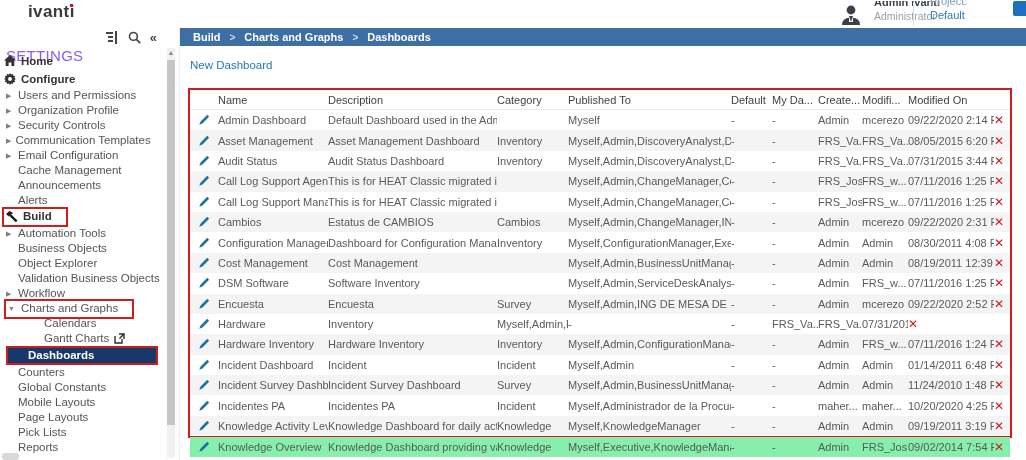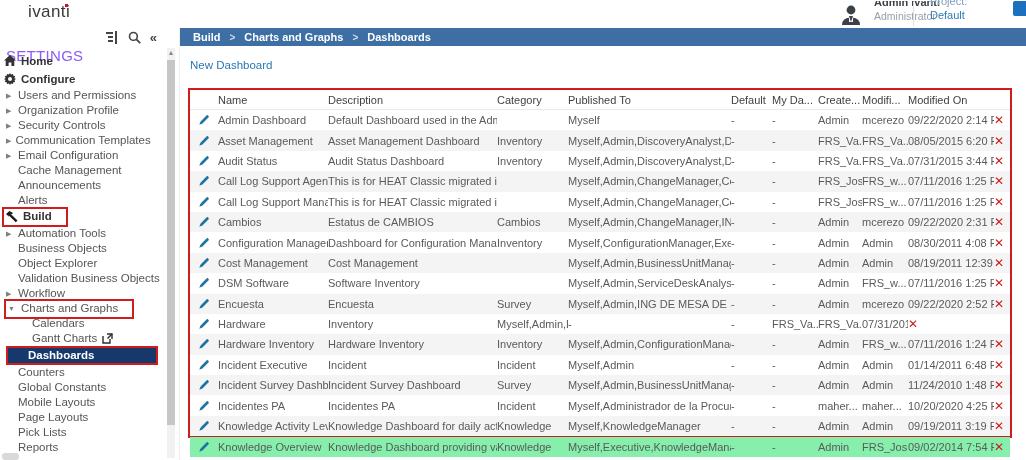--- a/index.html
+++ b/index.html
@@ -1,21 +1,21 @@
 <!DOCTYPE html>
 <html><head>
 <meta charset="utf-8">
 <style>
   html,body{margin:0;padding:0}
   body{width:1026px;height:460px;position:relative;overflow:hidden;background:#fff;
        font-family:"Liberation Sans","DejaVu Sans",sans-serif;-webkit-font-smoothing:antialiased}
 
   
   .topbar{position:absolute;left:0;top:0;width:1026px;height:28px;background:#fff}
-  .logo{position:absolute;left:28px;top:2px;font-size:17px;font-weight:normal;color:#3a3a3a;letter-spacing:.4px}
+  .logo{position:absolute;left:28px;top:2px;font-size:17px;font-weight:bold;color:#3a3a3a;letter-spacing:.4px}
   .logo-dot{position:absolute;right:2px;top:2px;width:3px;height:3px;background:#c8102e}
   .userbox{position:absolute;right:66px;top:0;height:28px;display:flex;align-items:center;gap:10px}
   .avatar{width:26px;height:22px;overflow:hidden;margin-top:2px}
   .uwrap{height:26px;overflow:hidden;position:relative;width:86px}
   .uname{position:absolute;top:-5px;left:0;font-size:11px;font-weight:bold;color:#3c4048;white-space:nowrap}
   .urole{position:absolute;top:9px;left:0;font-size:10.5px;color:#9aa0a6;white-space:nowrap}
   .vdiv{position:absolute;right:112px;top:2px;width:1px;height:24px;background:#dcdfe3}
   .projwrap{position:absolute;right:36px;top:0;height:27px;overflow:hidden;width:60px}
   .projlabel{position:absolute;top:-5px;left:0;font-size:11px;color:#7d9cc0;white-space:nowrap}
   .projvalue{position:absolute;top:9px;left:0;font-size:11px;color:#2e7cb8;white-space:nowrap;cursor:pointer}
@@ -32,21 +32,21 @@
   .sb-head{position:relative;height:22px}
   .sb-title{position:absolute;left:6px;top:19px;font-size:15px;color:#8b5cf6;letter-spacing:.3px}
   .sb-icons{position:absolute;right:22px;top:3px;display:flex;gap:9px;align-items:center;color:#444}
   .sb-ic{width:13px;height:13px;cursor:pointer}
   .sb-collapse{font-size:13px;color:#444;cursor:pointer;line-height:13px;font-weight:bold}
   .sb-items{position:absolute;left:0;top:24px;width:149px}
   .it{display:flex;align-items:center;white-space:nowrap;cursor:pointer;line-height:15px;height:15px;color:#555;font-size:11.5px}
   .it-root{font-weight:bold;color:#333;padding-left:4px;height:18px;gap:5px}
   .it-group{padding-left:6px;gap:4px}
   .it-item{padding-left:18px}
-  .it-child{padding-left:32px}
+  .it-child{padding-left:44px}
   .arrow{font-size:7px;color:#808080;width:8px;display:inline-block}
   .rbox{border:2px solid #cf1d1d;display:inline-flex;align-items:center;gap:5px;padding:0 14px 1px 2px;margin-left:-2px}
   .it-selected{background:#17386a;color:#fff !important;font-weight:bold;border:2px solid #cf1d1d;
                margin-left:6px;width:152px;box-sizing:border-box;padding-left:20px;height:19px}
   .ext-ic{width:11px;height:11px;margin-left:5px}
   .sb-scroll{position:absolute;right:4px;top:20px;width:8px;height:410px;background:#f1f1f1}
   .sb-scroll .thumb{position:absolute;left:0;top:12px;width:8px;height:365px;background:#c6c6c6}
   .sb-scroll .up{position:absolute;left:0;top:0;width:8px;text-align:center;font-size:7px;color:#8a8a8a;line-height:9px}
   .bl-frag{position:absolute;left:2px;top:453px;width:17px;height:7px;background:#d9d9d9;border-radius:3px}
 
@@ -485,21 +485,21 @@
         <div class="tc-del">✕</div>
       </div>
       <div class="grid trow">
         <div class="tc-edit">
           <span style="display:inline-flex">
             <svg width="12" height="12" viewBox="0 0 14 14">
               <path d="M1.5 12.5 L3 8.8 L10.2 1.6 Q11 .8 12.1 1.9 Q13.2 3 12.4 3.8 L5.2 11 Z" fill="#1b74a3"></path>
             </svg>
           </span>
         </div>
-        <div class="tc">Incident Executive</div>
+        <div class="tc">Incident Dashboard</div>
         <div class="tc">Incident</div>
         <div class="tc">Incident</div>
         <div class="tc">Myself,Admin</div>
         <div class="tc">-</div>
         <div class="tc">-</div>
         <div class="tc">Admin</div>
         <div class="tc">Admin</div>
         <div class="tc">01/14/2011 6:48 PM</div>
         <div class="tc-del">✕</div>
       </div>

